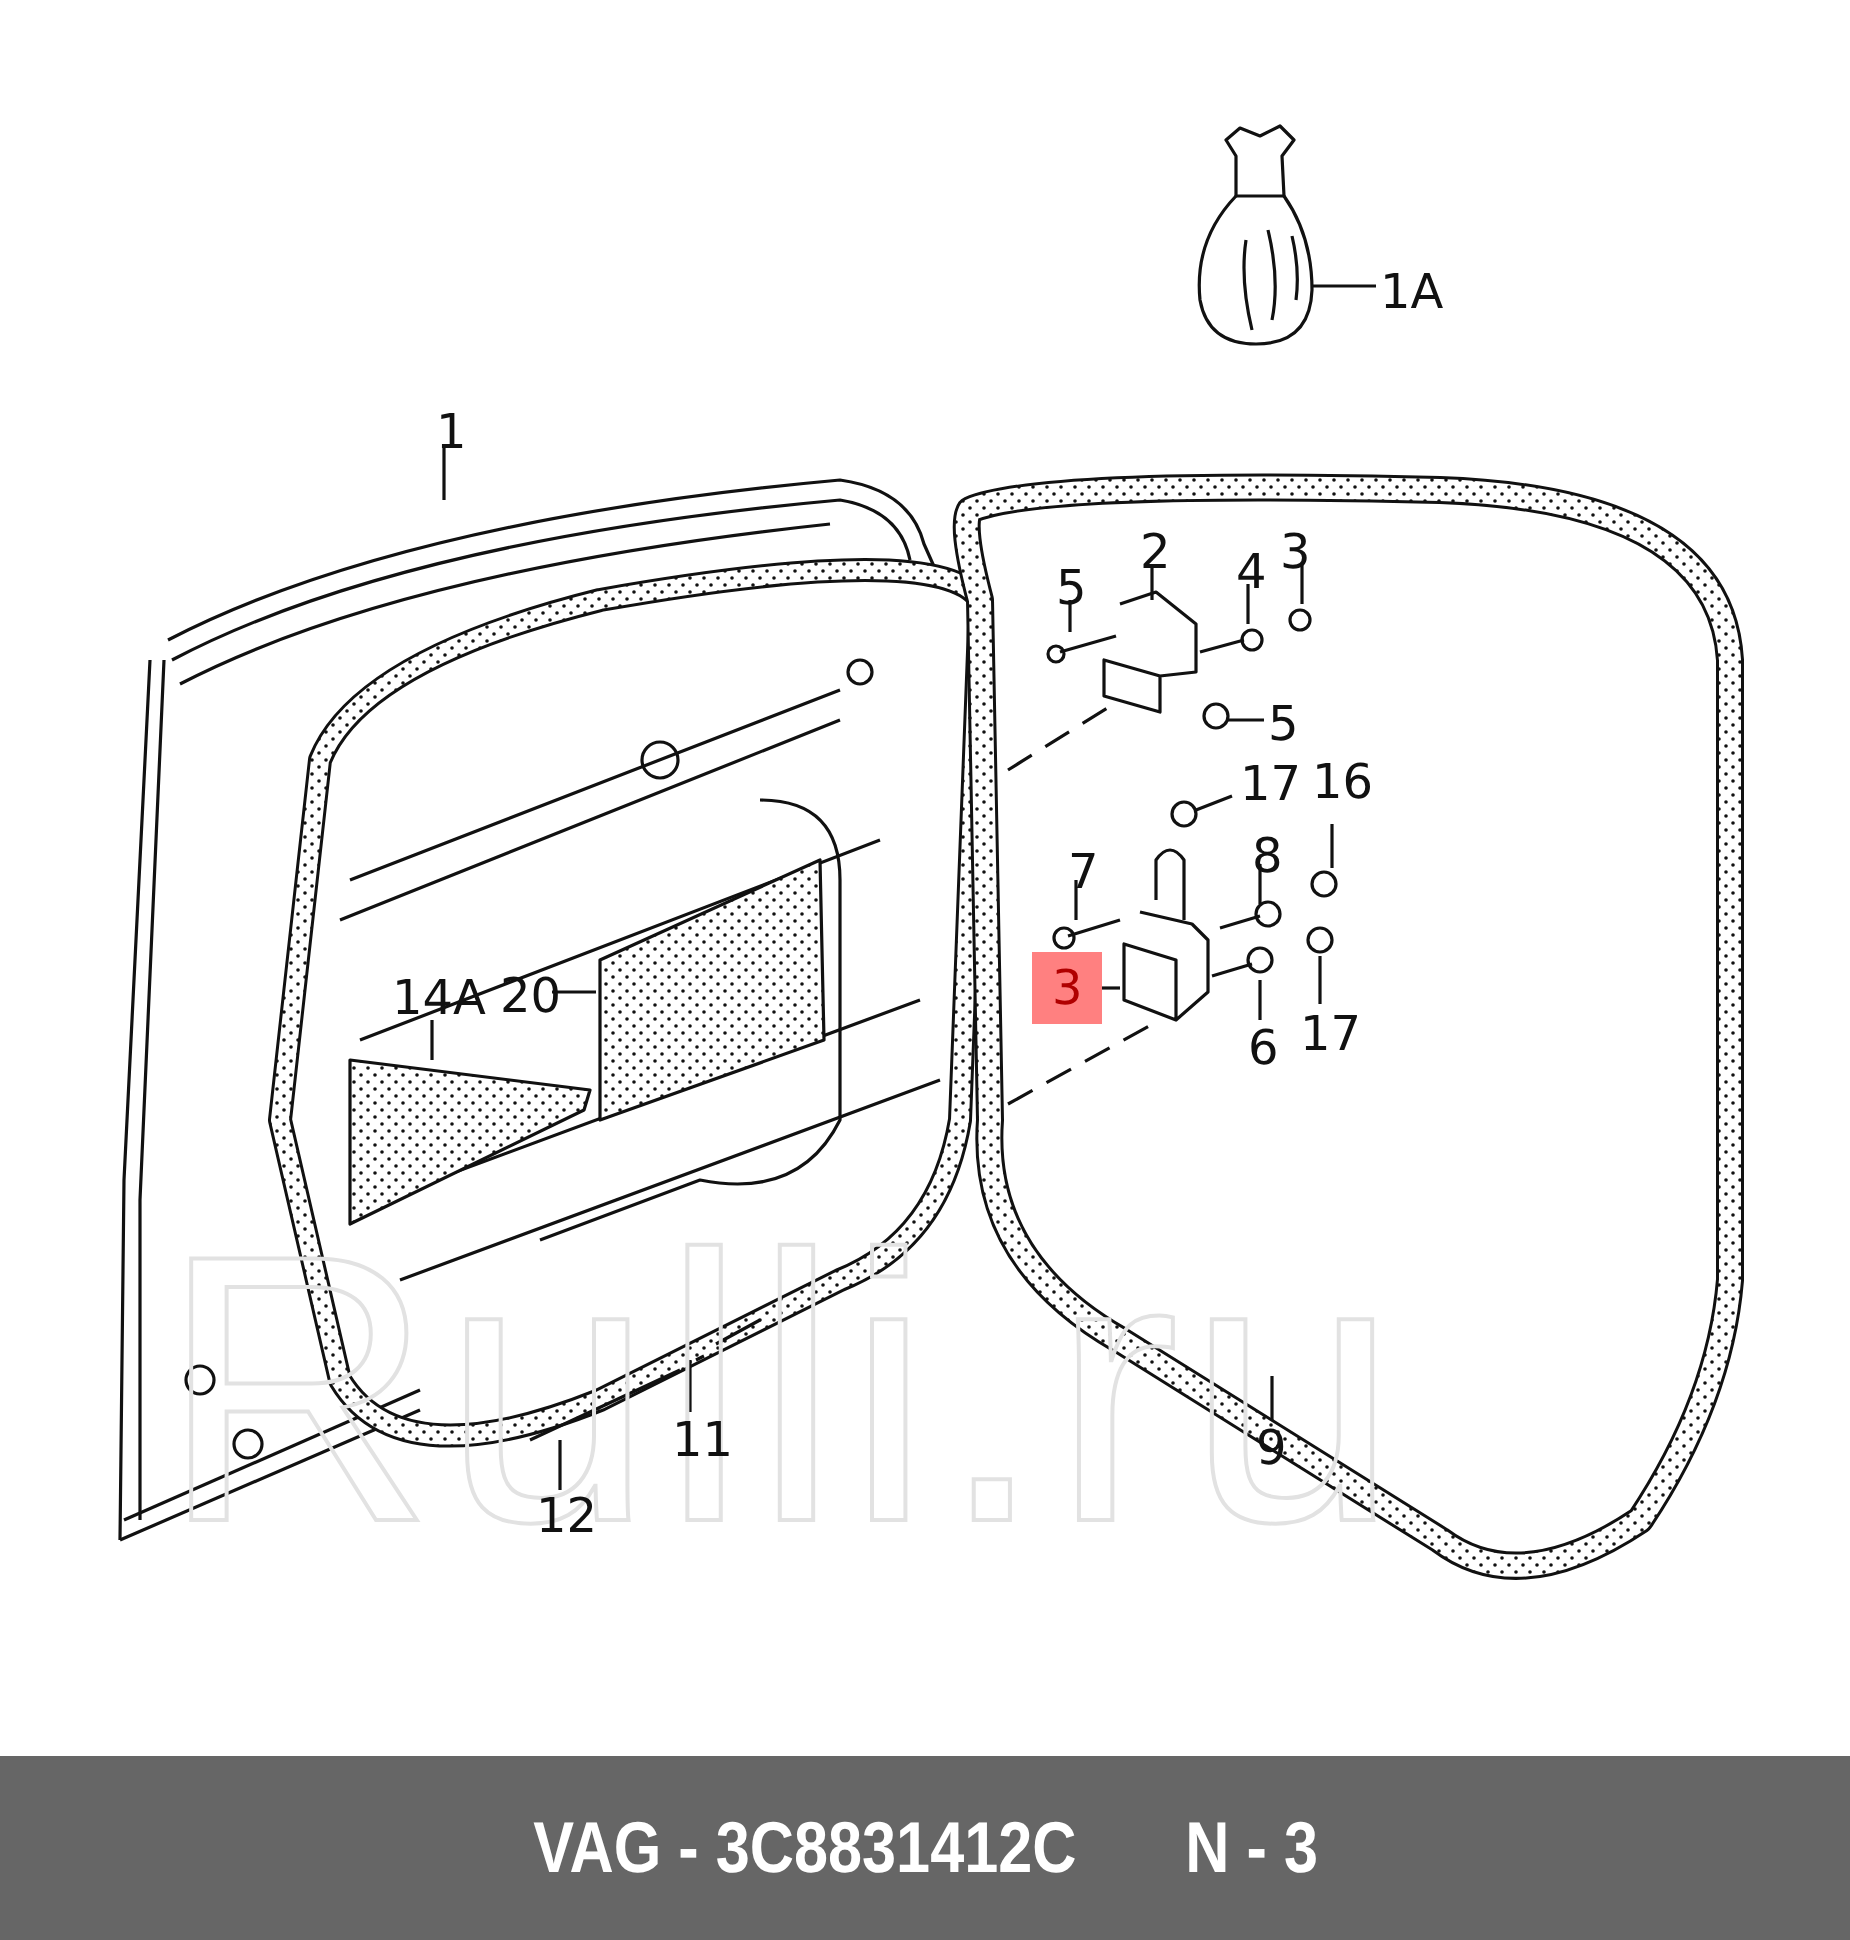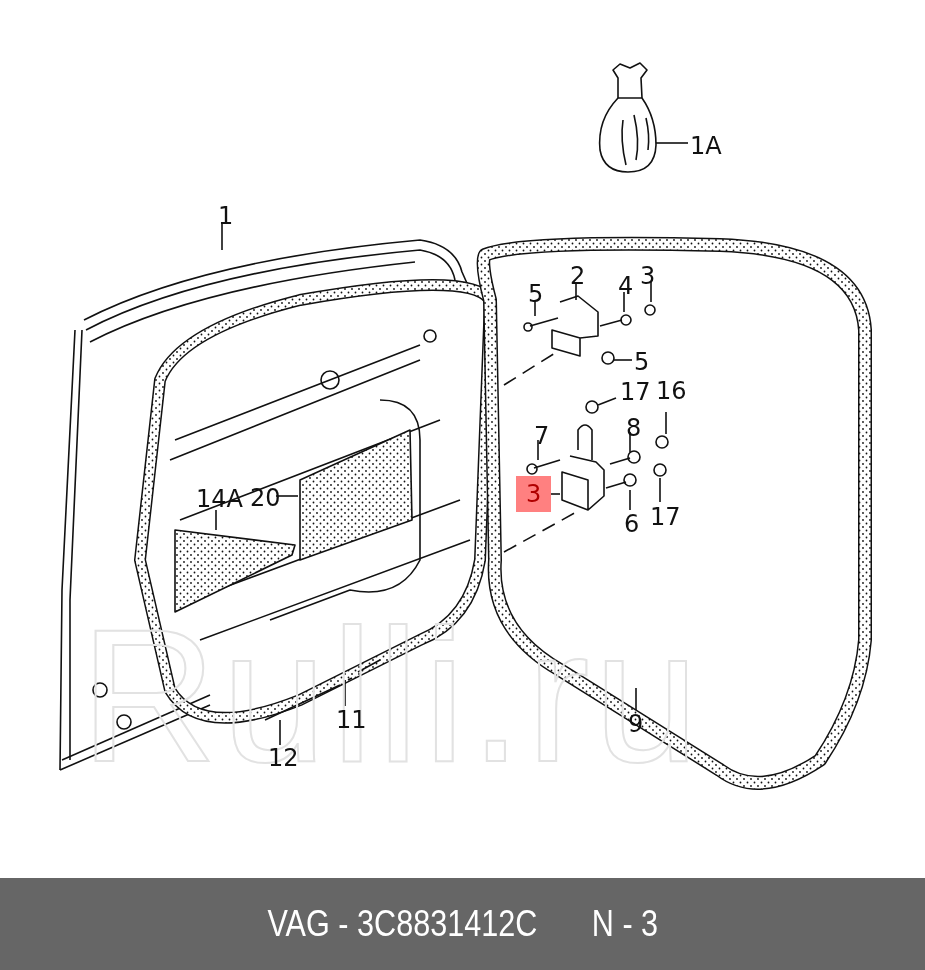--- a/index.html
+++ b/index.html
@@ -1,21 +1,21 @@
 <!DOCTYPE html>
 <html><head>
 <meta charset="utf-8">
 <style>
   html, body { margin: 0; padding: 0; background: #ffffff; }
   body { width: 925px; height: 970px; position: relative; overflow: hidden; font-family: "Liberation Sans", sans-serif; }
   #diagram { position: absolute; left: 0; top: 0; width: 925px; height: 878px; }
   .callout { position: absolute; font-family: "DejaVu Sans", sans-serif; font-size: 24px; color: #111; line-height: 1; white-space: nowrap; }
   .callout.hl { background: #ff8080; color: #b00000; padding: 6px 10px; }
   .watermark { position: absolute; left: 80px; top: 600px; font-family: "Liberation Sans", sans-serif; font-size: 190px; font-weight: 400; color: transparent; -webkit-text-stroke: 2px #e2e2e2; letter-spacing: 4px; line-height: 1; pointer-events: none; text-align: right; }
-  #footer { position: absolute; left: 0; top: 878px; width: 925px; height: 92px; background: #666666; display: flex; align-items: center; justify-content: center; }
+  #footer { position: absolute; left: 0; top: 878px; width: 925px; height: 92px; background: #666666; display: flex; align-items: center; justify-content: center; font-weight: bold; }
   #footer .txt { color: #ffffff; font-family: "Liberation Sans", sans-serif; font-size: 36px; transform: scaleX(0.85); letter-spacing: 0px; }
   #footer .gap { display: inline-block; width: 44px; }
 </style>
 </head>
 <body>
 
 <div id="diagram">
   <div class="watermark">Rulli.ru</div>
 
   <svg width="925" height="878" viewBox="0 0 925 878" xmlns="http://www.w3.org/2000/svg">

